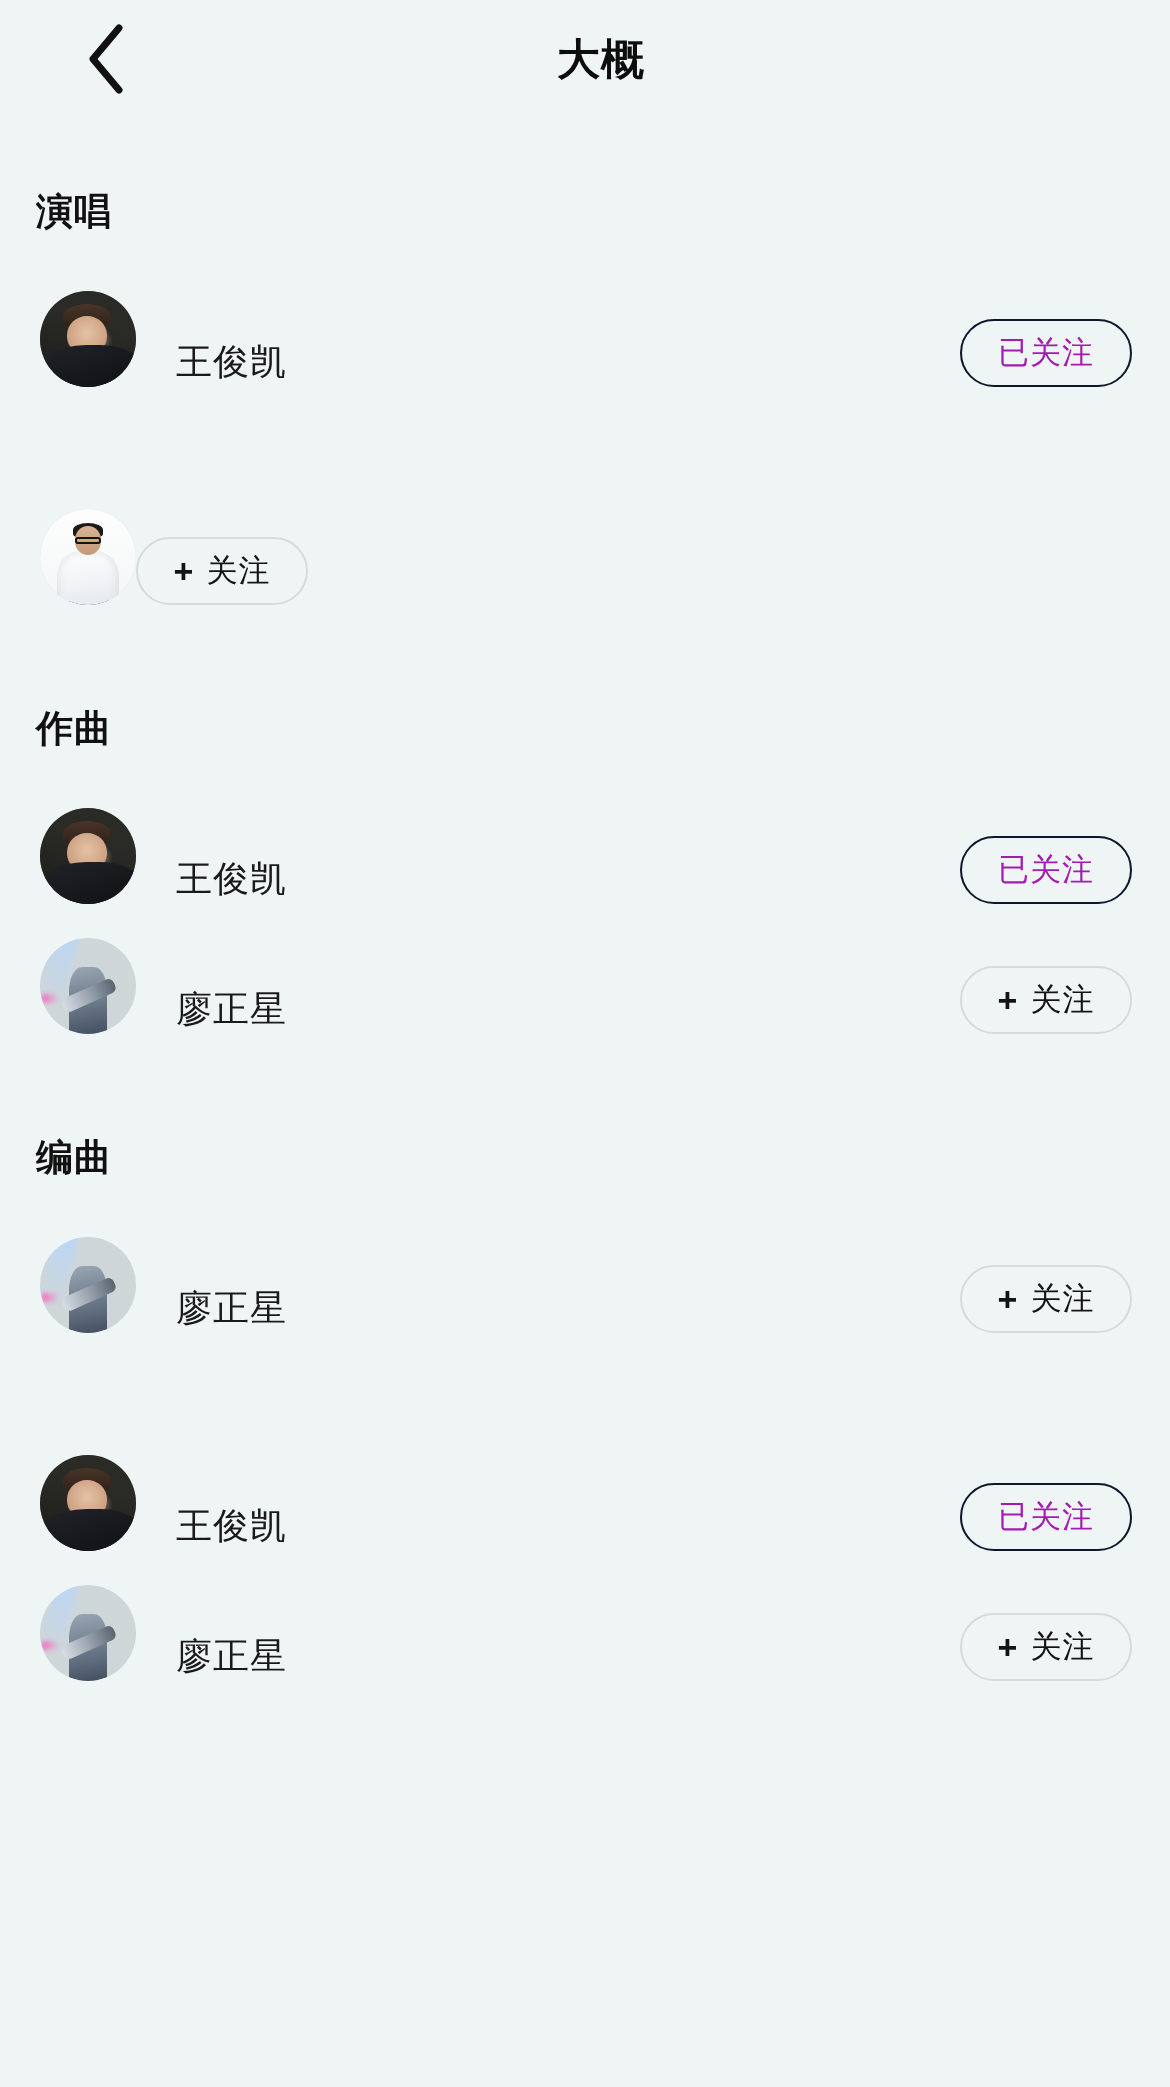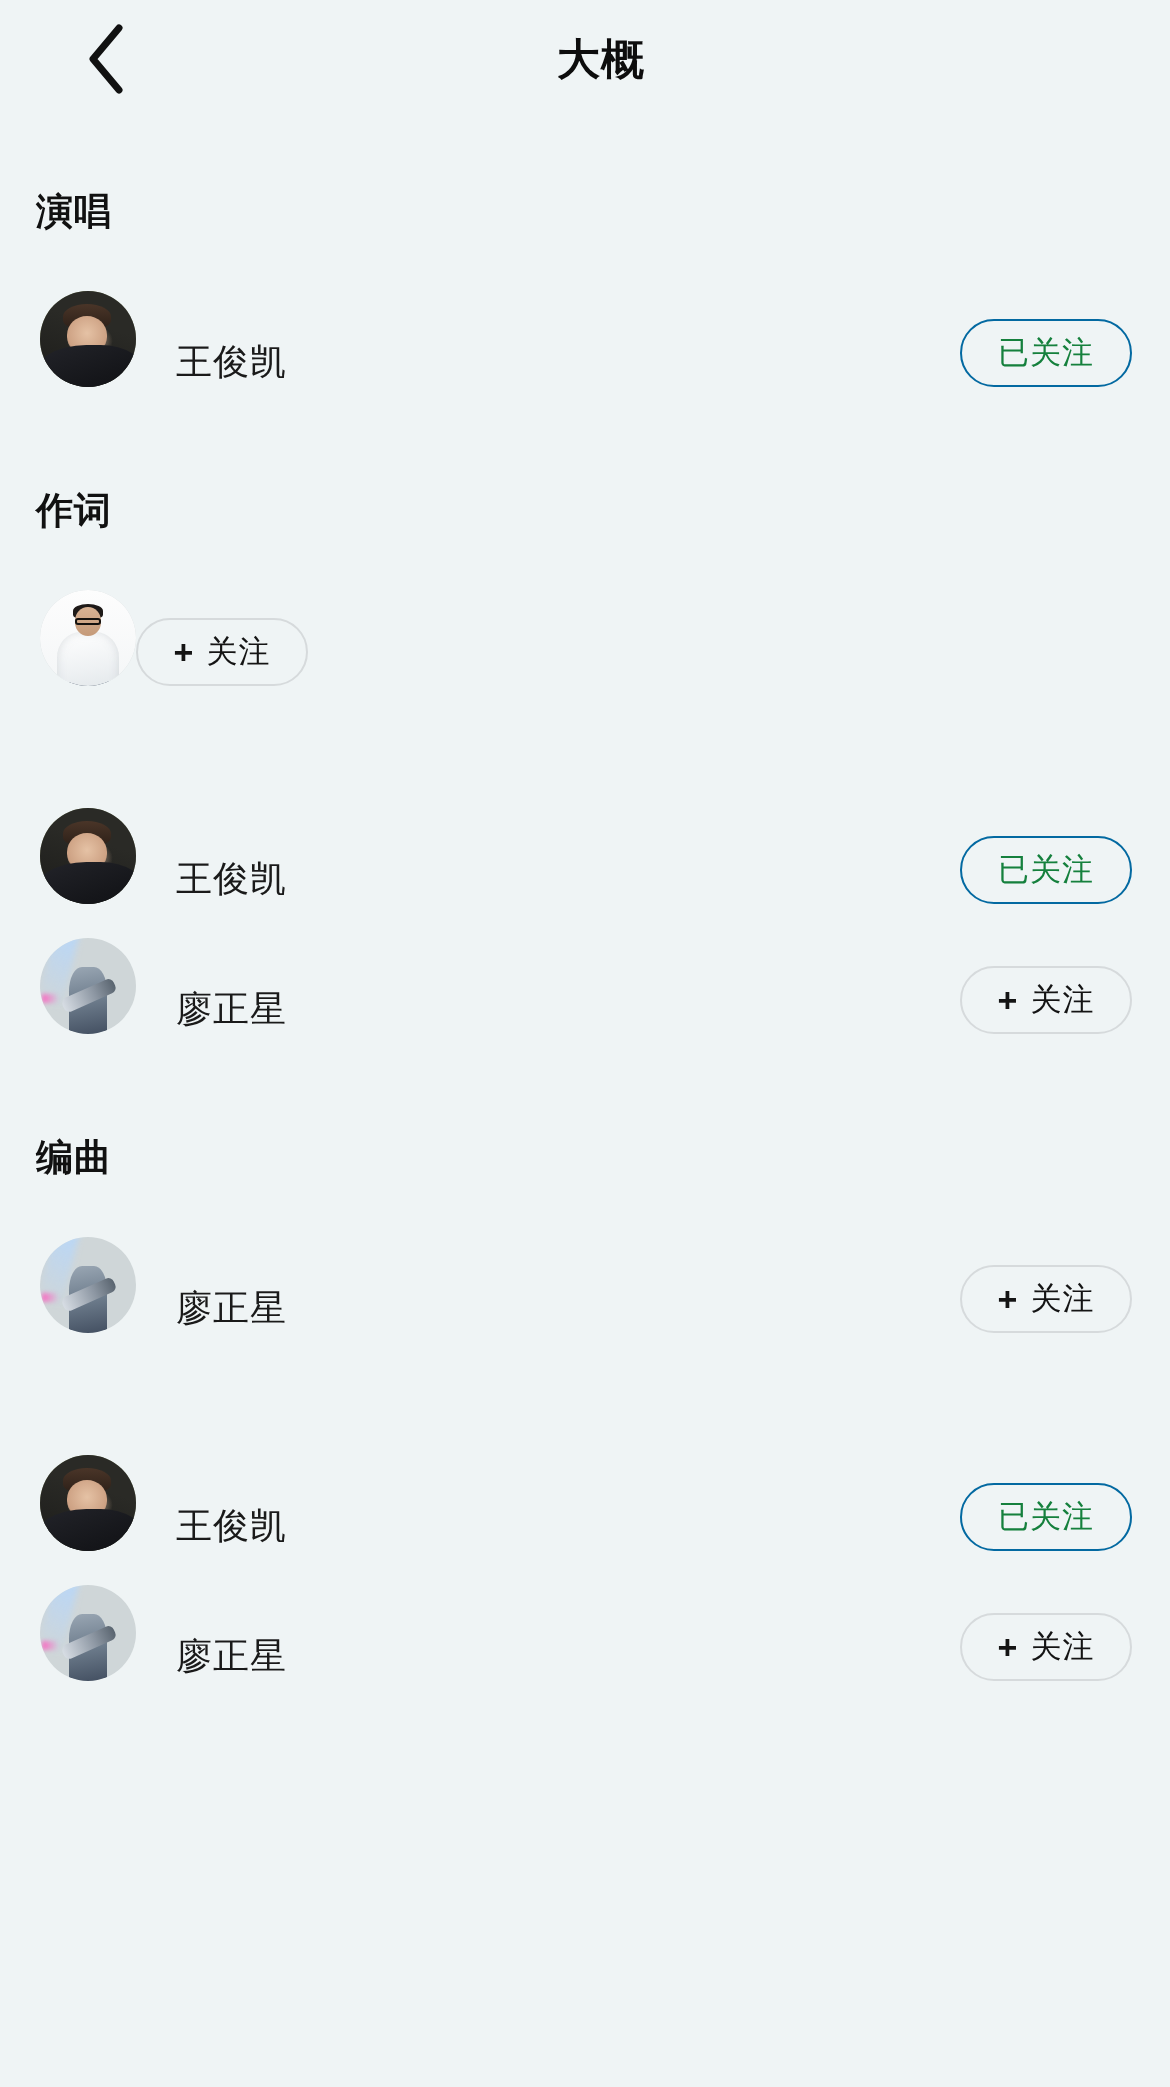--- a/index.html
+++ b/index.html
@@ -226,22 +226,22 @@
     border-radius: 34px;
     display: flex;
     align-items: center;
     justify-content: center;
     font-size: 31px;
     letter-spacing: 1px;
     cursor: pointer;
     background: transparent;
   }
   .follow-btn.following {
-    border: 2px solid #0369a1;
-    color: #15803d;
+    border: 2px solid #0f172a;
+    color: #a21caf;
   }
   .follow-btn.tofollow {
     border: 2px solid #d6dadc;
     color: #141414;
   }
   .follow-btn .plus {
     font-size: 34px;
     font-weight: bold;
     margin-right: 12px;
     line-height: 1;
@@ -283,40 +283,40 @@
           </div>
           <div class="row-name">王俊凯</div>
           <div class="follow-btn following">
             <span>已关注</span>
           </div>
         </div>
         <div class="sp-after-row" style="height: 30px;"></div>
       </div>
       <div class="section">
         <div class="sp-title-top"></div>
-        <div class="section-title">作词</div>
         <div class="sp-after-title"></div>
         <div class="row">
           <div class="avatar av-gdw">
             <div class="img"></div>
             <div class="pants"></div>
             <div class="shirt"></div>
             <div class="hairg"></div>
             <div class="head"></div>
             <div class="glasses"></div>
           </div>
           <div class="follow-btn tofollow">
             <span class="plus">+</span>
             <span>关注</span>
           </div>
         </div>
         <div class="sp-after-row" style="height: 30px;"></div>
       </div>
       <div class="section">
         <div class="sp-title-top"></div>
+        <div class="section-title">作曲</div>
         <div class="sp-after-title"></div>
         <div class="row">
           <div class="avatar av-wjk">
             <div class="img"></div>
             <div class="hair"></div>
             <div class="face"></div>
             <div class="jacket"></div>
           </div>
           <div class="row-name">王俊凯</div>
           <div class="follow-btn following">

